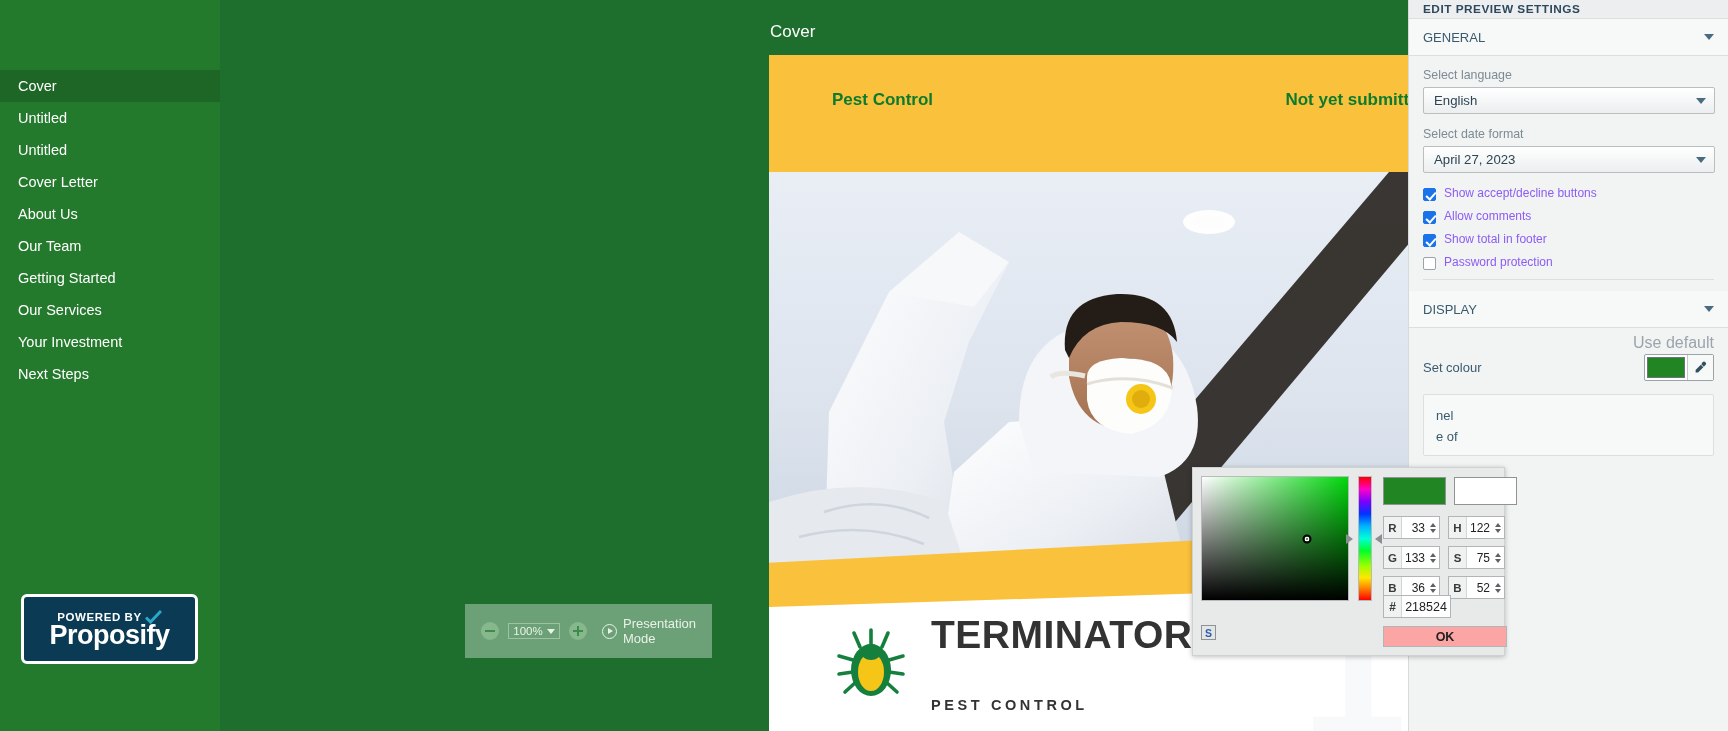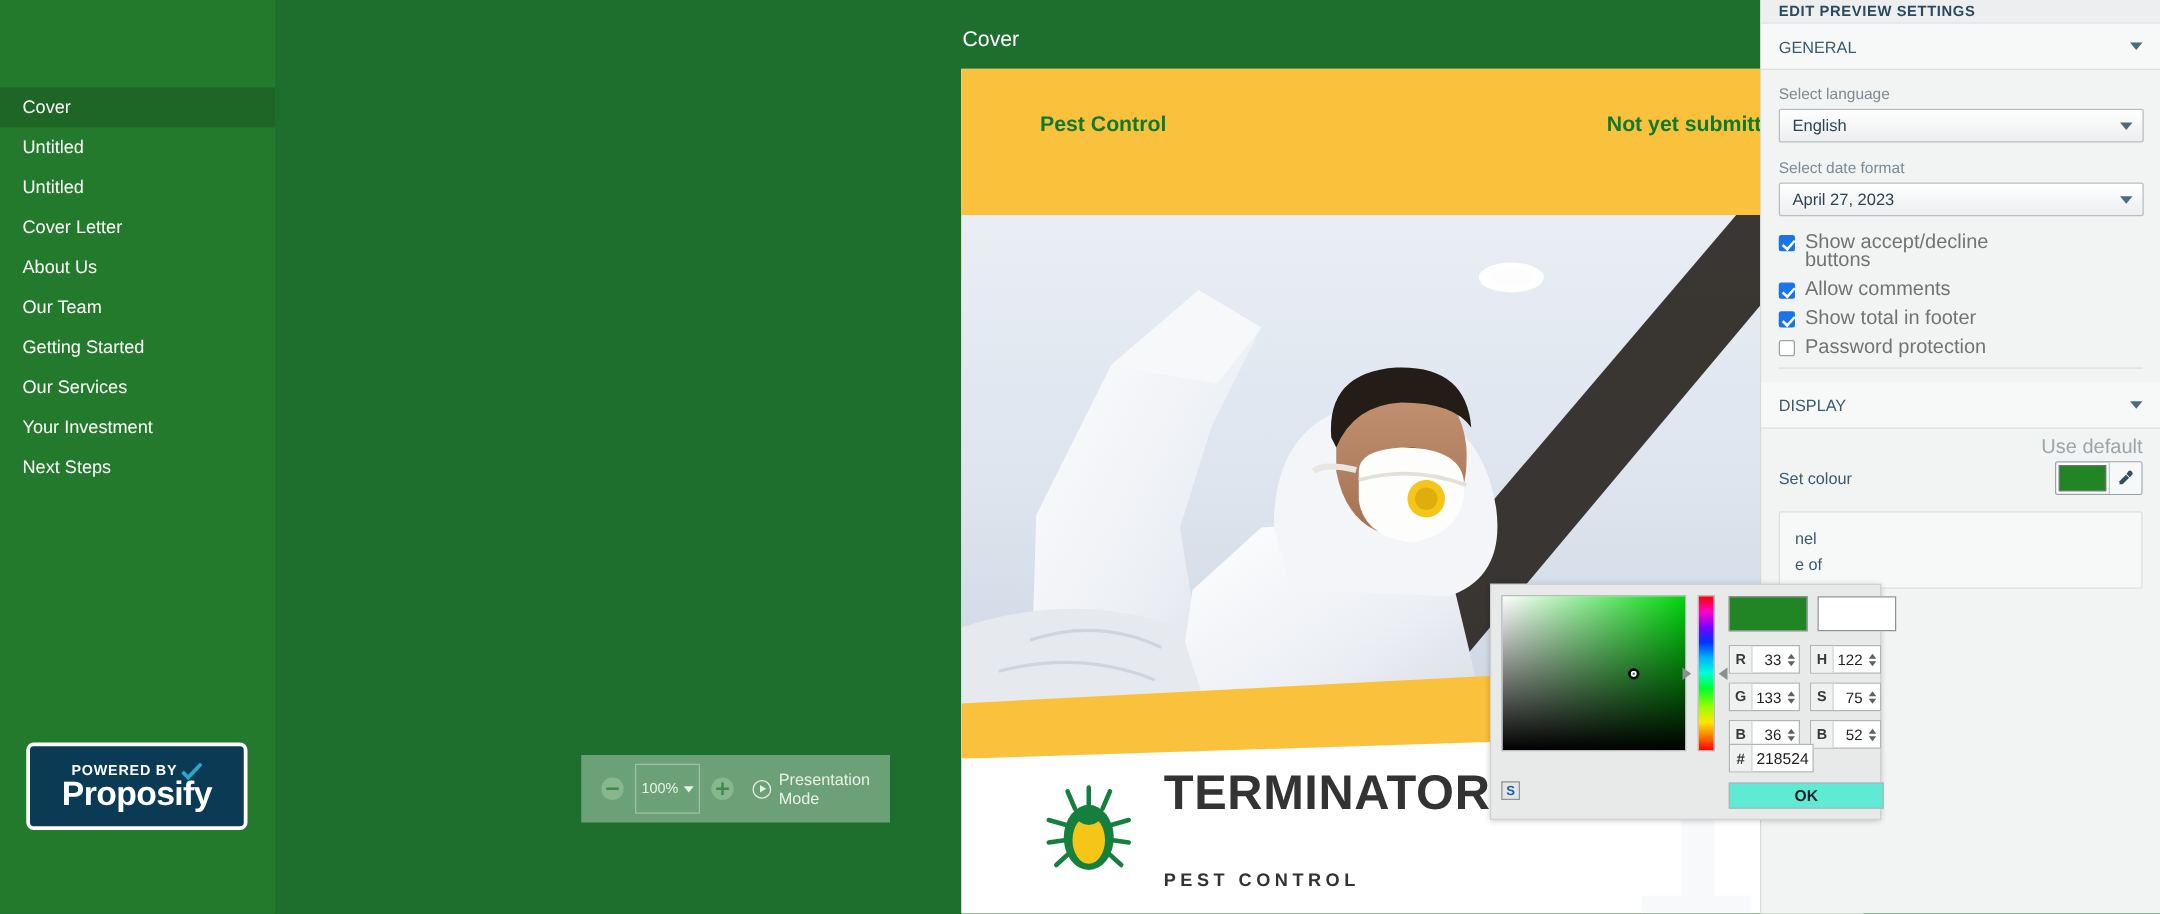--- a/index.html
+++ b/index.html
@@ -138,21 +138,21 @@
   }
   .zoom-circle-btn::before {
     content: ""; position: absolute; left: 4px; top: 8px;
     width: 10px; height: 2px; background: #3e8c4b;
   }
   .zoom-circle-btn.plus::after {
     content: ""; position: absolute; left: 8px; top: 4px;
     width: 2px; height: 10px; background: #3e8c4b;
   }
   .zoom-select {
-    height: 40px; min-width: 52px;
+    height: 16px; min-width: 52px;
     border: 1px solid #9dc2a3; background: transparent;
     color: #eaf3ea; font-size: 11.5px;
     display: flex; align-items: center; justify-content: center; gap: 4px;
     cursor: pointer; padding: 0 6px;
   }
   .caret-tiny {
     width: 0; height: 0;
     border-left: 4px solid transparent; border-right: 4px solid transparent;
     border-top: 5px solid #eaf3ea;
   }
@@ -218,21 +218,21 @@
     position: relative;
   }
   .chk.on { background: #1a73e8; border-color: #1a73e8; }
   .chk.on::after {
     content: ""; position: absolute; left: 4px; top: 0.5px;
     width: 4px; height: 8px;
     border: solid #ffffff; border-width: 0 2px 2px 0;
     transform: rotate(42deg);
   }
   .chk-label {
-    font-size: 16px; color: #737373; line-height: 15px; max-width: 170px;
+    font-size: 12px; color: #8b5cf6; line-height: 15px; max-width: 170px;
   }
   .rp-divider { height: 1px; background: #dcdfe0; margin-top: 9px; }
 
   .use-default {
     text-align: right; font-size: 16px; color: #9aa5ac;
     padding: 6px 14px 0 0;
   }
   .setcolour-row {
     display: flex; align-items: center; justify-content: space-between;
     padding: 2px 14px 0 14px;
@@ -343,21 +343,21 @@
     width: 18px; height: 100%;
     display: flex; align-items: center; justify-content: center;
     font-size: 12px; font-weight: bold; color: #3a3a3a;
     background: #f0f1f1; border-right: 1px solid #d4d7d8;
   }
   .hex-val { flex: 1; text-align: center; font-size: 12.5px; color: #222; }
 
   .ok-btn {
     position: absolute; left: 190px; top: 158px;
     width: 124px; height: 21px;
-    border: 1px solid #b0b5b7; background: #5eead4;
+    border: 1px solid #b0b5b7; background: #fca5a5;
     font-size: 12.5px; font-weight: bold; color: #222;
     display: flex; align-items: center; justify-content: center;
     cursor: pointer;
   }
   .s-badge {
     position: absolute; left: 8px; top: 157px;
     width: 15px; height: 15px;
     border: 1px solid #8e9496; background: #e4e5e5;
     display: flex; align-items: center; justify-content: center;
     font-size: 10.5px; font-weight: bold; color: #2a5db0; cursor: pointer;

